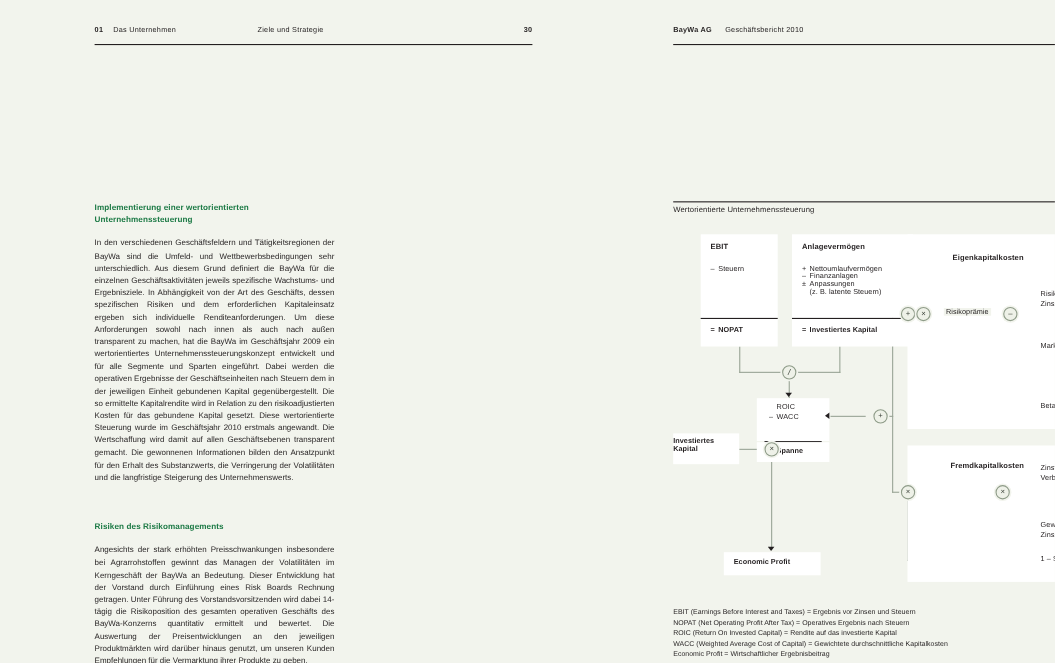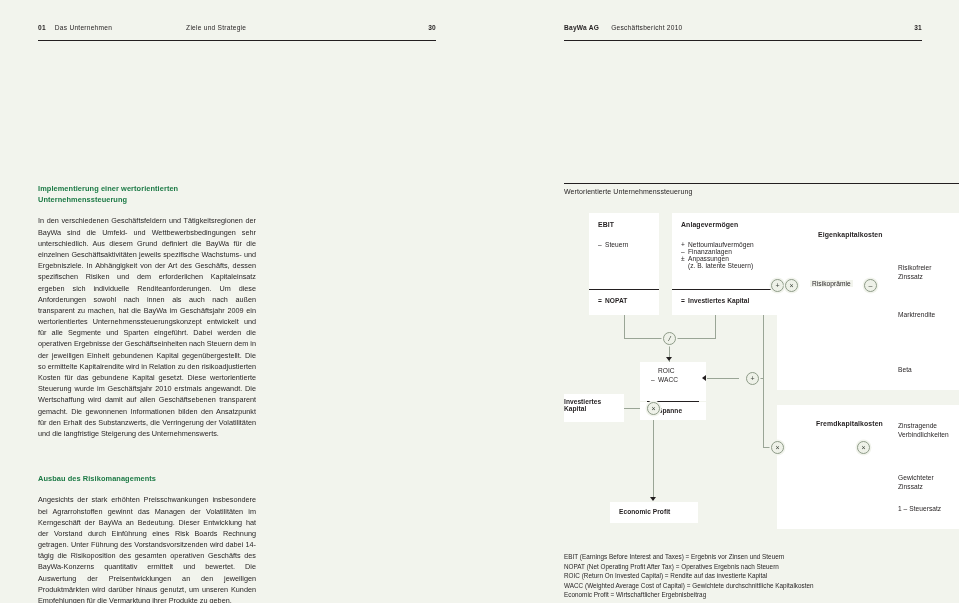--- a/index.html
+++ b/index.html
@@ -6,21 +6,21 @@
     margin: 0; padding: 0;
     background: #f2f4ed;
   }
   body {
     width: 959px; height: 603px;
     font-family: "Liberation Sans", sans-serif;
     position: relative;
     overflow: hidden;
     color: #231f20;
   }
-  .page { position: absolute; inset: 0; }
+  .page { position: absolute; inset: 0; margin-left: 48px; }
 
   
   .rh {
     position: absolute;
     top: 24px;
     height: 16px;
     font-size: 6.6px;
     letter-spacing: .25px;
     border-bottom: 1px solid #231f20;
     display: flex;
@@ -191,21 +191,21 @@
     <span class="sec">BayWa AG</span>
     <span class="chap">Geschäftsbericht 2010</span>
     <span class="pg">31</span>
   </div>
 
   <div class="col-left">
     <p class="sub-head">Implementierung einer wertorientierten Unternehmenssteuerung</p>
     <p class="body-text">In den verschiedenen Geschäftsfeldern und Tätigkeitsregionen der BayWa sind die Umfeld- und Wettbewerbsbedingungen sehr unterschiedlich. Aus diesem Grund definiert die BayWa für die einzelnen Geschäftsaktivitäten jeweils spezifische Wachstums- und Ergebnisziele. In Abhängigkeit von der Art des Geschäfts, dessen spezifischen Risiken und dem erforderlichen Kapitaleinsatz ergeben sich individuelle Renditeanforderungen. Um diese Anforderungen sowohl nach innen als auch nach außen transparent zu machen, hat die BayWa im Geschäftsjahr 2009 ein wertorientiertes Unternehmenssteuerungskonzept entwickelt und für alle Segmente und Sparten eingeführt. Dabei werden die operativen Ergebnisse der Geschäftseinheiten nach Steuern dem in der jeweiligen Einheit gebundenen Kapital gegenübergestellt. Die so ermittelte Kapitalrendite wird in Relation zu den risikoadjustierten Kosten für das gebundene Kapital gesetzt. Diese wertorientierte Steuerung wurde im Geschäftsjahr 2010 erstmals angewandt. Die Wertschaffung wird damit auf allen Geschäftsebenen transparent gemacht. Die gewonnenen Informationen bilden den Ansatzpunkt für den Erhalt des Substanzwerts, die Verringerung der Volatilitäten und die langfristige Steigerung des Unternehmenswerts.</p>
 
     <div class="block2">
-      <p class="sub-head">Ausbau des Risikomanagements</p>
+      <p class="sub-head">Risiken des Risikomanagements</p>
       <p class="body-text">Angesichts der stark erhöhten Preisschwankungen insbesondere bei Agrarrohstoffen gewinnt das Managen der Volatilitäten im Kerngeschäft der BayWa an Bedeutung. Dieser Entwicklung hat der Vorstand durch Einführung eines Risk Boards Rechnung getragen. Unter Führung des Vorstandsvorsitzenden wird dabei 14-tägig die Risikoposition des gesamten operativen Geschäfts des BayWa-Konzerns quantitativ ermittelt und bewertet. Die Auswertung der Preisentwicklungen an den jeweiligen Produktmärkten wird darüber hinaus genutzt, um unseren Kunden Empfehlungen für die Vermarktung ihrer Produkte zu geben.</p>
     </div>
   </div>
 
   <div class="col-right">
     <p class="diagram-title">Wertorientierte Unternehmenssteuerung</p>
   </div>
 
   <div class="diagram">
 

